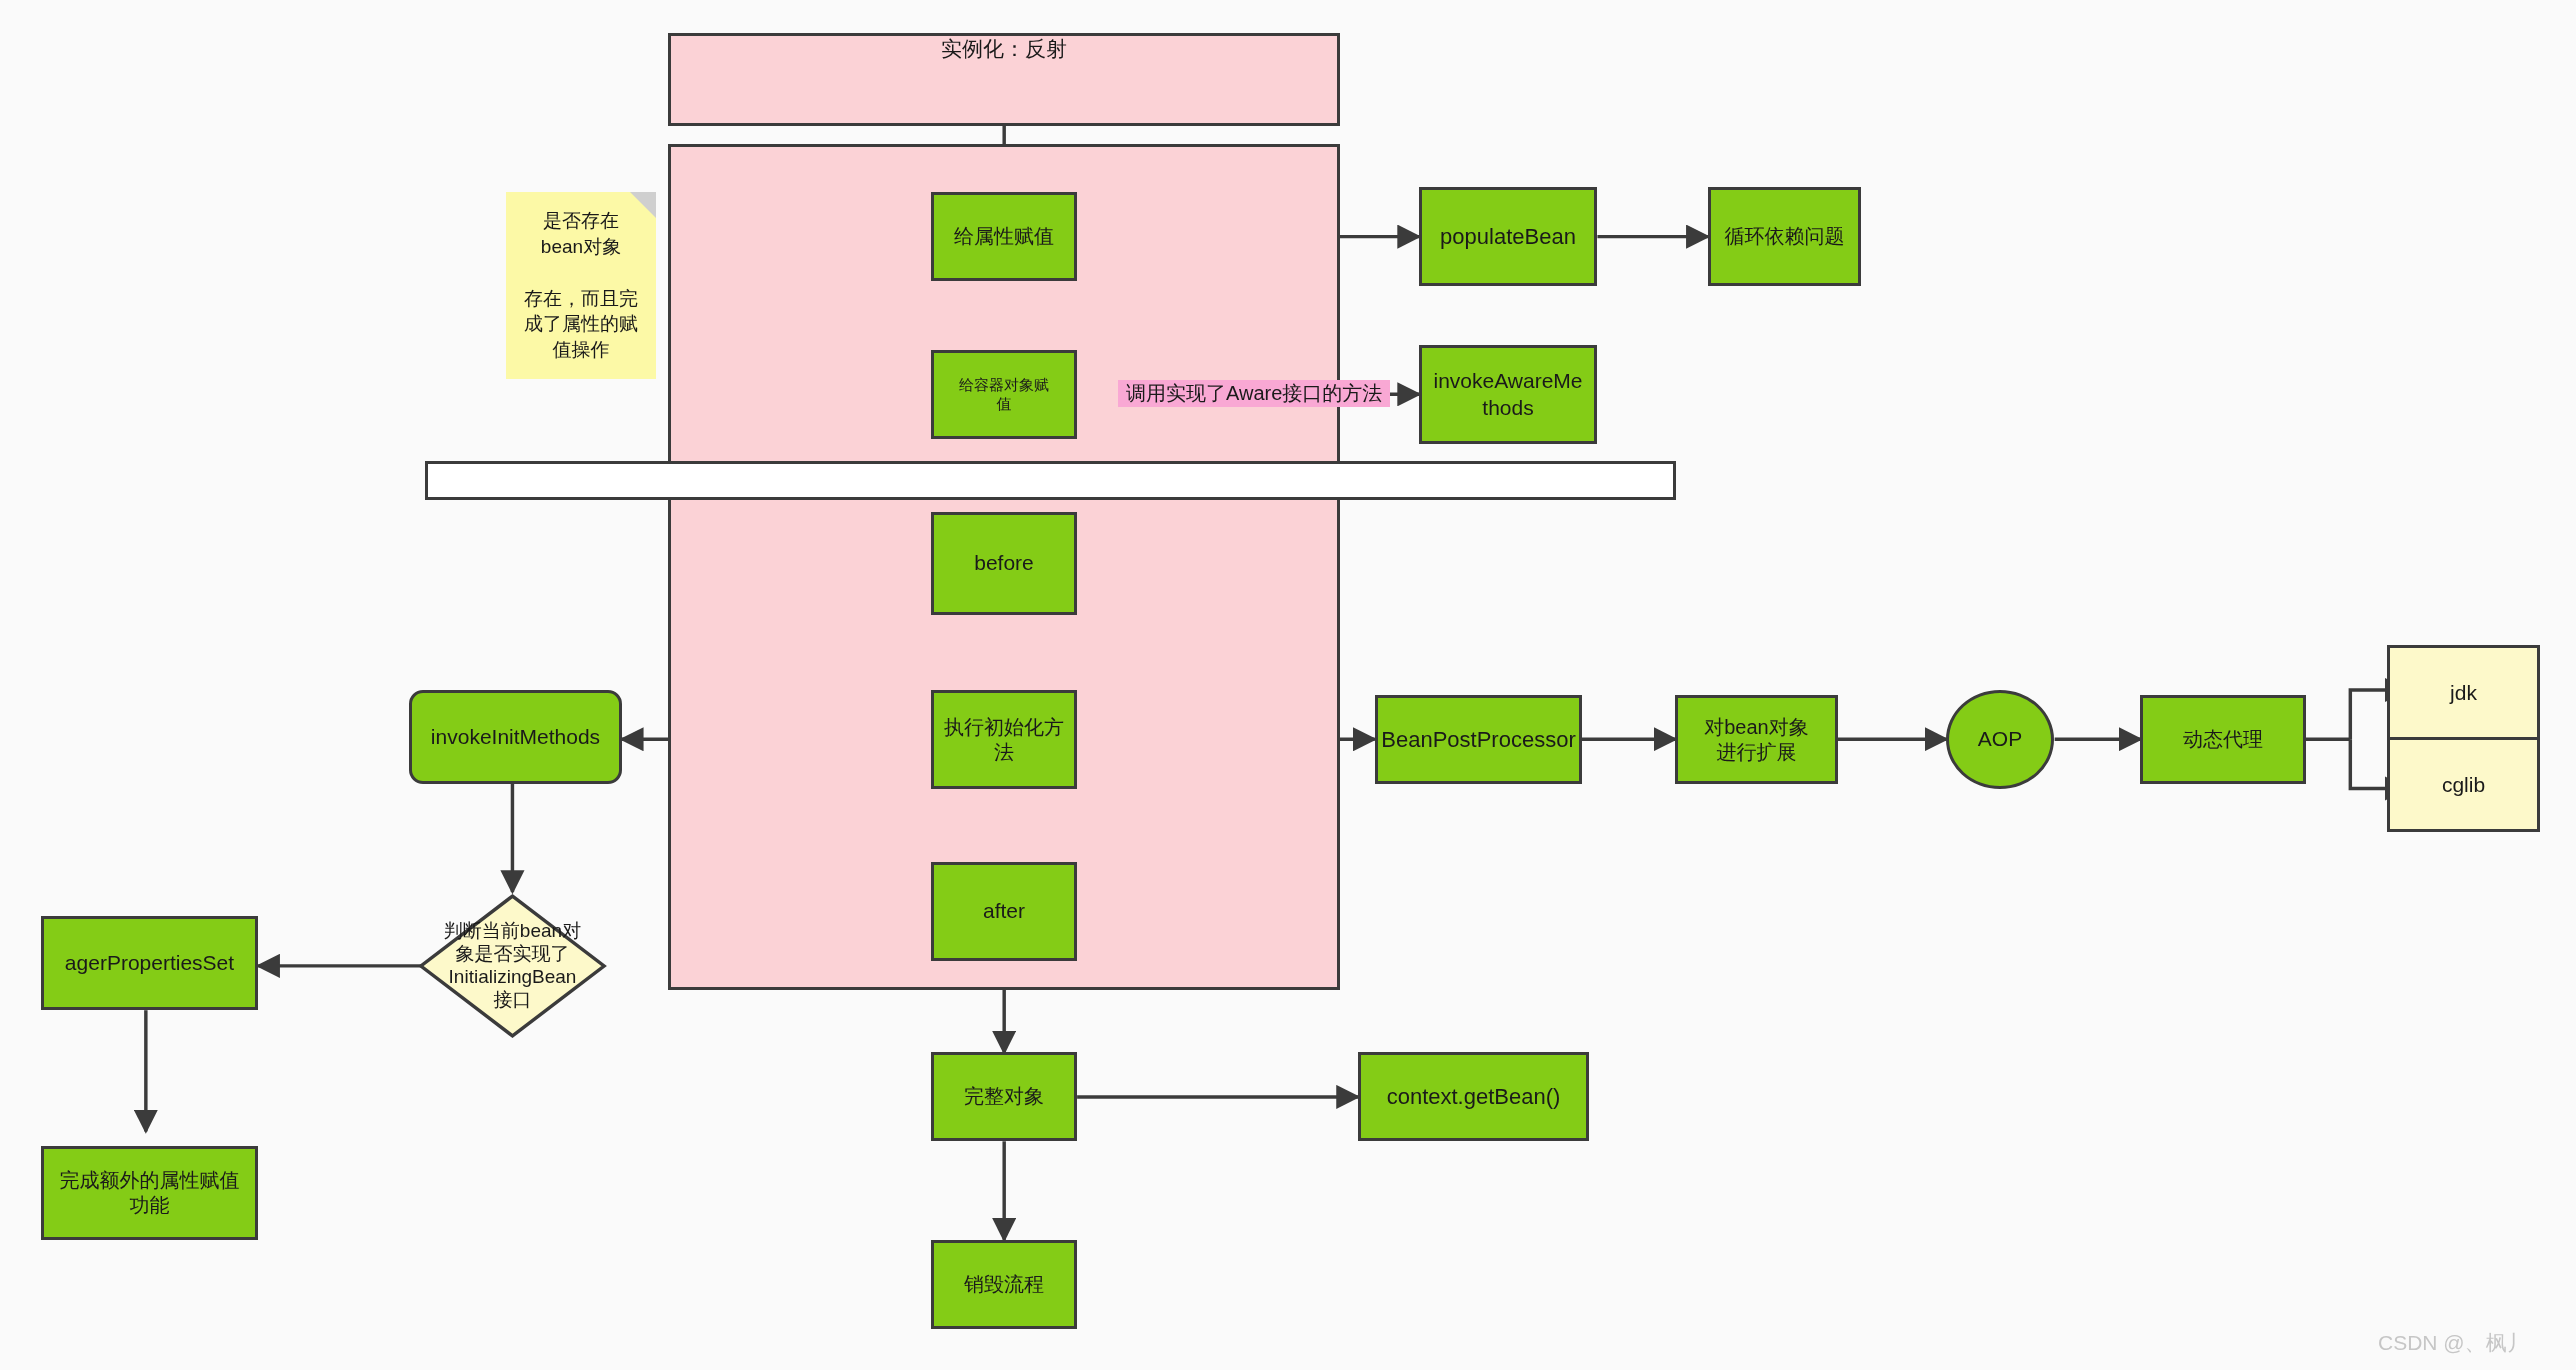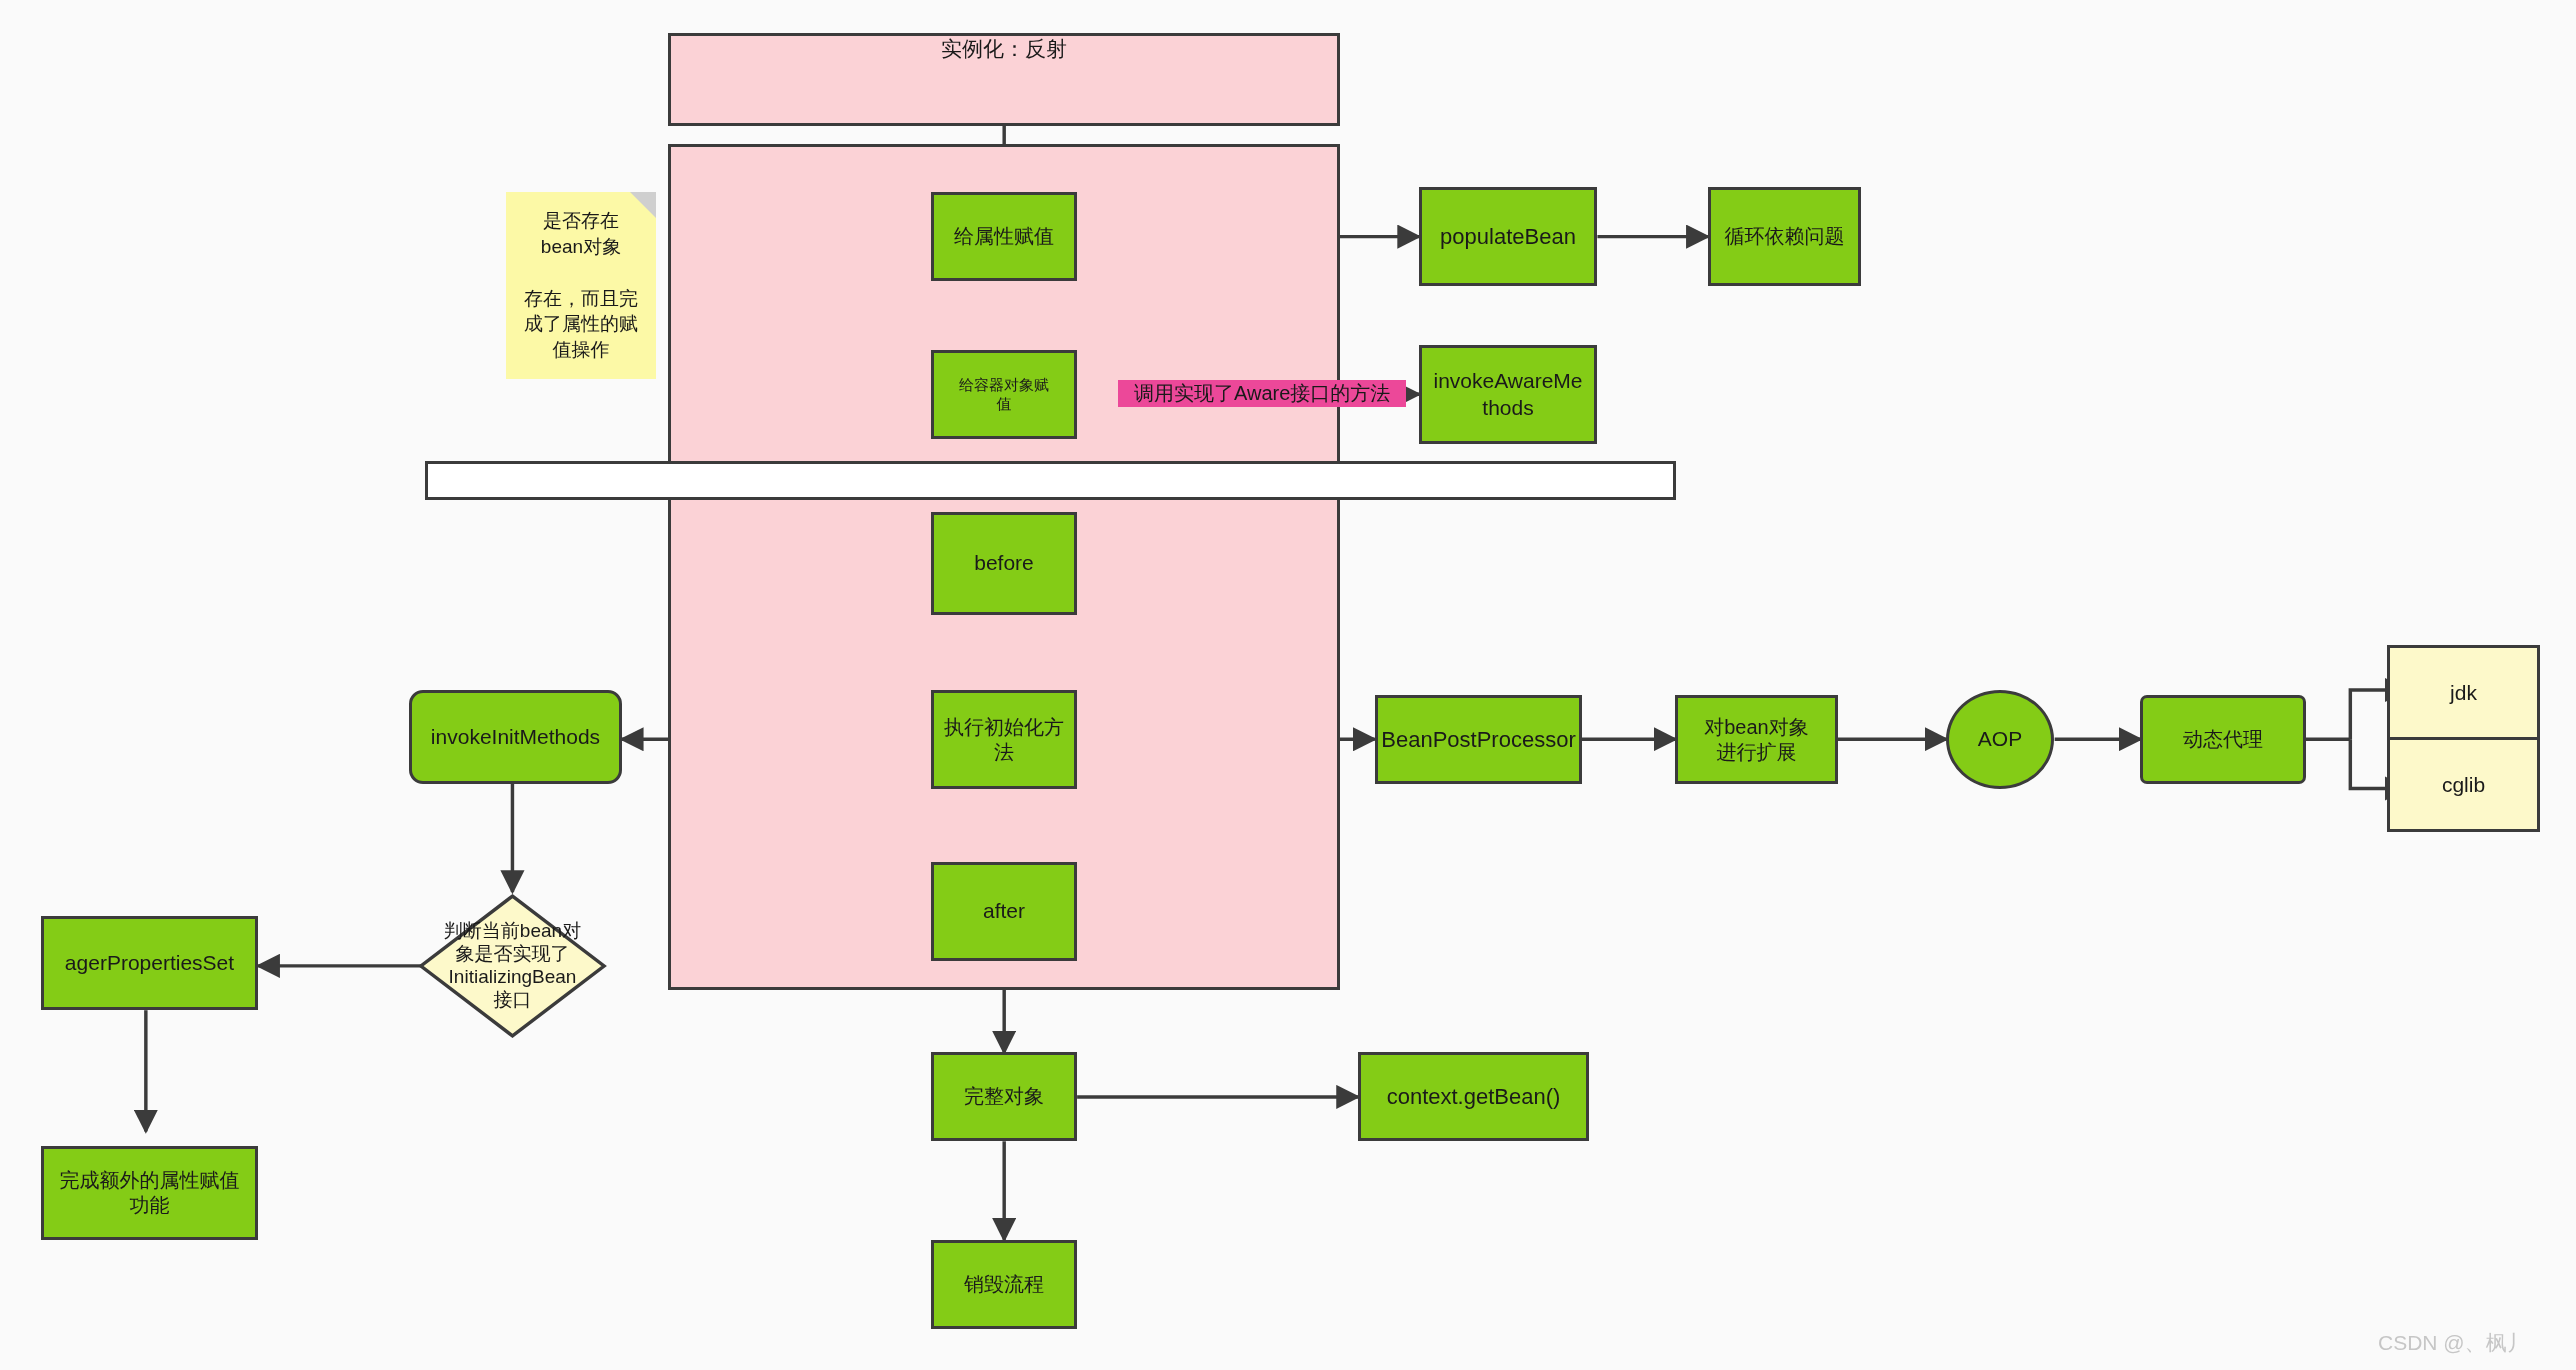--- a/index.html
+++ b/index.html
@@ -119,25 +119,25 @@
     display: flex;
     align-items: center;
     justify-content: center;
     color: #1a1a1a;
   }
   .split-cell + .split-cell {
     border-top: 3px solid #3b3b3b;
   }
   .edge-label {
     position: absolute;
-    background: #ec4899;
+    background: #f9a8d4;
     color: #1a1a1a;
     z-index: 5;
     white-space: nowrap;
-    padding: 0 16px;
+    padding: 0 8px;
   }
   .watermark {
     position: absolute;
     color: #c6c6c6;
     z-index: 6;
     white-space: nowrap;
   }
 </style>
 </head>
 <body>
@@ -236,21 +236,21 @@
   <div class="node yellow" style="left:41px; top:1146px; width:217px; height:94px; font-size:20px;">完成额外的属性赋值
 功能</div>
 
   <div class="node yellow" style="left:1375px; top:695px; width:207px; height:89px; font-size:22px;">BeanPostProcessor</div>
 
   <div class="node yellow" style="left:1675px; top:695px; width:163px; height:89px; font-size:20px;">对bean对象
 进行扩展</div>
 
   <div class="node yellow ellipse" style="left:1946px; top:690px; width:108px; height:99px; font-size:21px;">AOP</div>
 
-  <div class="node yellow" style="left:2140px; top:695px; width:166px; height:89px; font-size:20px;border-radius:7px;">动态代理</div>
+  <div class="node yellow" style="left:2140px; top:695px; width:166px; height:89px; font-size:20px;">动态代理</div>
 
   <div class="split-box" style="left:2387px; top:645px; width:153px; height:187px; font-size:21px;">
     <div class="split-cell">jdk</div>
     <div class="split-cell">cglib</div>
   </div>
 
   <div class="node yellow" style="left:931px; top:1052px; width:146px; height:89px; font-size:20px;">完整对象</div>
 
   <div class="node yellow" style="left:1358px; top:1052px; width:231px; height:89px; font-size:22px;">context.getBean()</div>
 

